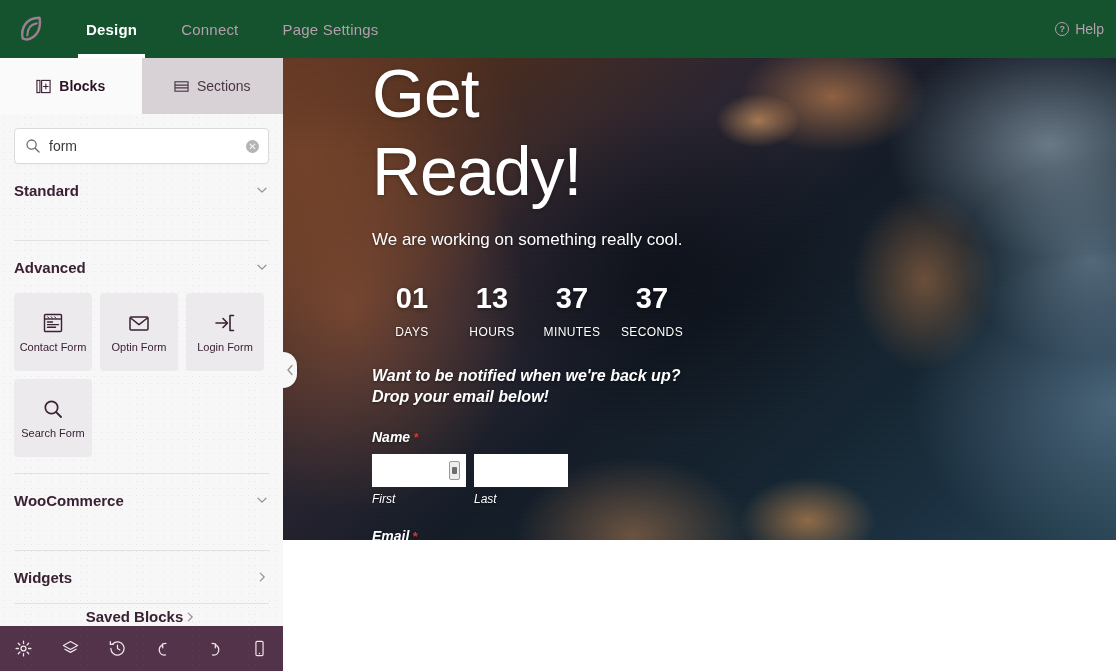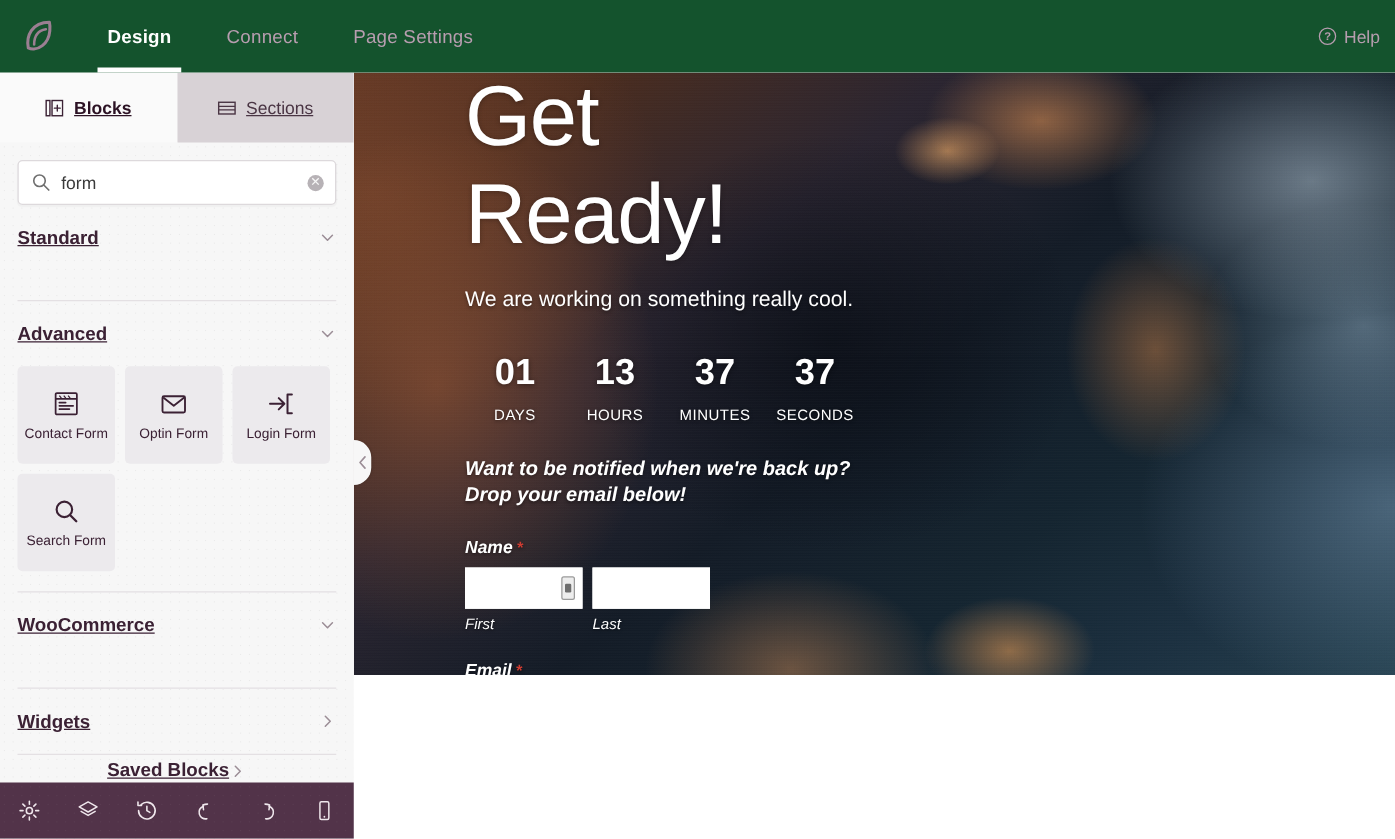--- a/index.html
+++ b/index.html
@@ -65,21 +65,20 @@
     background-image: radial-gradient(#e6e6e6 0.6px, transparent 0.6px);
     background-size: 7px 7px;
     z-index: 30;
     overflow: hidden;
   }
   .sb-tabs { display: flex; height: 56px; }
   .sb-tab {
     flex: 1; display: flex; align-items: center; justify-content: center;
     gap: 8px; font-size: 14px; cursor: pointer;
     color: #3d2336;
-    text-decoration: underline;
   }
   .sb-tab.active { background: #fafafa; color: #2c1224; font-weight: 600; }
   .sb-tab.inactive { background: #d8d2d6; color: #4a3544; }
   .sb-tab svg { display: block; }
 
   .sb-body { padding: 0 14px; }
 
   .search-row { padding: 14px 0 0 0; }
   .search-box {
     position: relative;
@@ -101,21 +100,21 @@
     cursor: pointer; font-family: "Liberation Sans", sans-serif;
   }
 
   .group {
     border-bottom: 1px solid #e4e0e3;
   }
   .group-head {
     display: flex; align-items: center; justify-content: space-between;
     height: 52px; cursor: pointer;
   }
-  .group-title { font-size: 15px; color: #3b2134; font-weight: 600; text-decoration: underline; }
+  .group-title { font-size: 15px; color: #3b2134; font-weight: 600; }
   .chev { color: #9b8d96; }
   .group-spacer { height: 24px; }
 
   .tiles {
     display: flex; flex-wrap: wrap; gap: 8px;
     padding-bottom: 16px;
   }
   .tile {
     width: 78px; height: 78px;
     background: #eceaed;

